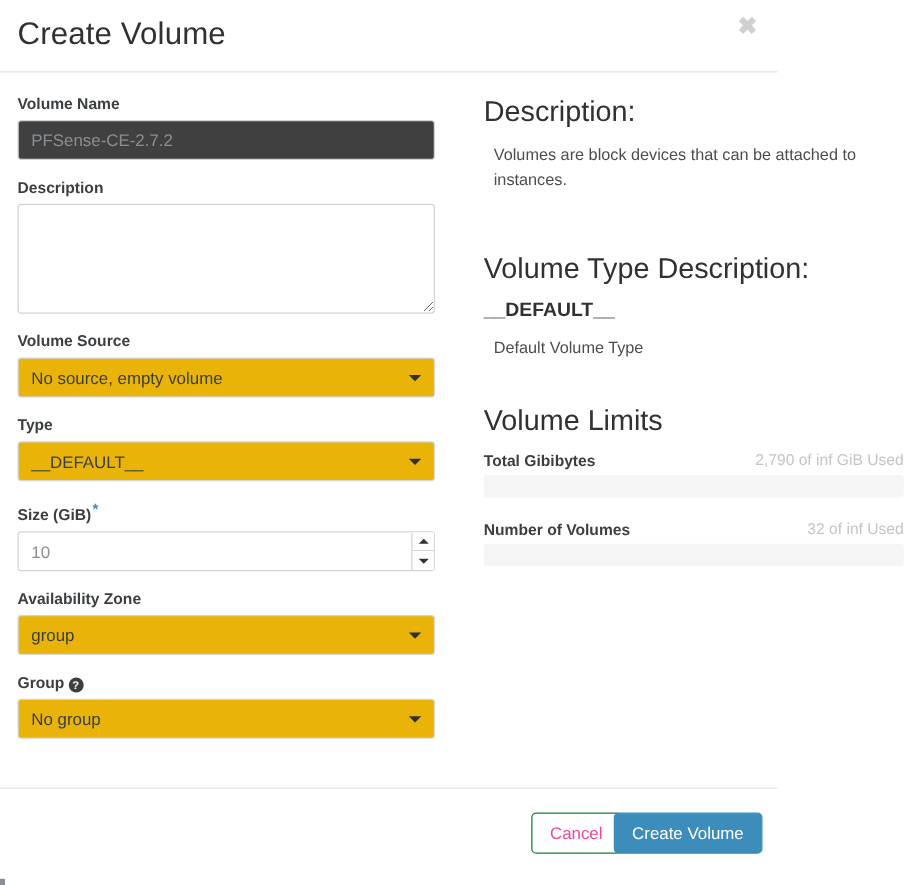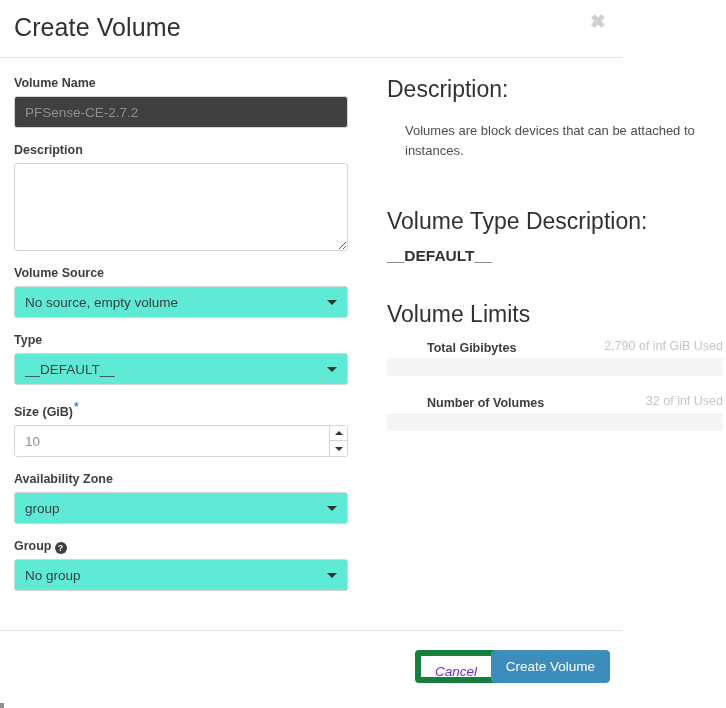--- a/index.html
+++ b/index.html
@@ -130,21 +130,21 @@
     position: relative;
     width: 334px;
     height: 32px;
   }
   .select-box {
     width: 334px;
     height: 32px;
     padding: 5px 28px 5px 10px;
     font-size: 13.5px;
     color: #3b3f42;
-    background: #5eead4;
+    background: #eab308;
     border: 1px solid #d4d4d4;
     border-radius: 3px;
     line-height: 21px;
     white-space: nowrap;
     overflow: hidden;
     cursor: pointer;
   }
   .caret {
     position: absolute;
     right: 11px;
@@ -219,41 +219,40 @@
     color: #2f3133;
     margin: 0 0 11px 0;
     line-height: 28px;
   }
   .info-h1.second { margin-top: 46px; }
   .info-h1.third { margin-top: 34px; margin-bottom: 10px; }
   .info-p {
     font-size: 13px;
     color: #4a4e51;
     line-height: 20px;
-    margin: 18px;
+    margin: 8px;
   }
   .vt-name {
     font-size: 15.5px;
     font-weight: bold;
     color: #2f3133;
     margin: 0 0 9px 0;
     line-height: 20px;
   }
 
   .limit-row {
     position: relative;
     height: 17px;
     margin-bottom: 3px;
   }
   .limit-label {
     font-size: 12.5px;
     font-weight: bold;
     color: #3b3f42;
     line-height: 17px;
-    margin-left: 40px;
   }
   .limit-value {
     position: absolute;
     right: 0;
     top: 0;
     font-size: 12.5px;
     color: #c3c6c8;
     line-height: 17px;
   }
   .progress {
@@ -283,23 +282,22 @@
     border-radius: 4px;
     font-size: 13.5px;
     font-family: "Liberation Sans", sans-serif;
     cursor: pointer;
     padding: 0 14px;
     line-height: 31px;
   }
   .btn-cancel {
     right: 125px;
     background: #ffffff;
-    border: 6px solid #15803d;
-    color: #6d28d9;
-    font-style: italic;
+    border: 1px solid #15803d;
+    color: #ec4899;
   }
   .btn-primary {
     right: 12px;
     background: #3c8dbc;
     border: 1px solid #3c8dbc;
     color: #ffffff;
   }
   .corner-artifact {
     position: absolute;
     left: 0;
@@ -386,20 +384,21 @@
 
     </div>
 
     <div class="info-col">
 
       <h1 class="info-h1">Description:</h1>
       <p class="info-p">Volumes are block devices that can be attached to instances.</p>
 
       <h1 class="info-h1 second">Volume Type Description:</h1>
       <div class="vt-name">__DEFAULT__</div>
+      <p class="info-p">Default Volume Type</p>
 
       <h1 class="info-h1 third">Volume Limits</h1>
 
       <div>
         <div class="limit-row">
           <span class="limit-label">Total Gibibytes</span>
           <span class="limit-value">2,790 of inf GiB Used</span>
         </div>
         <div class="progress">
           <div class="progress-bar" id="bar0" style="width: 0%;"></div>

